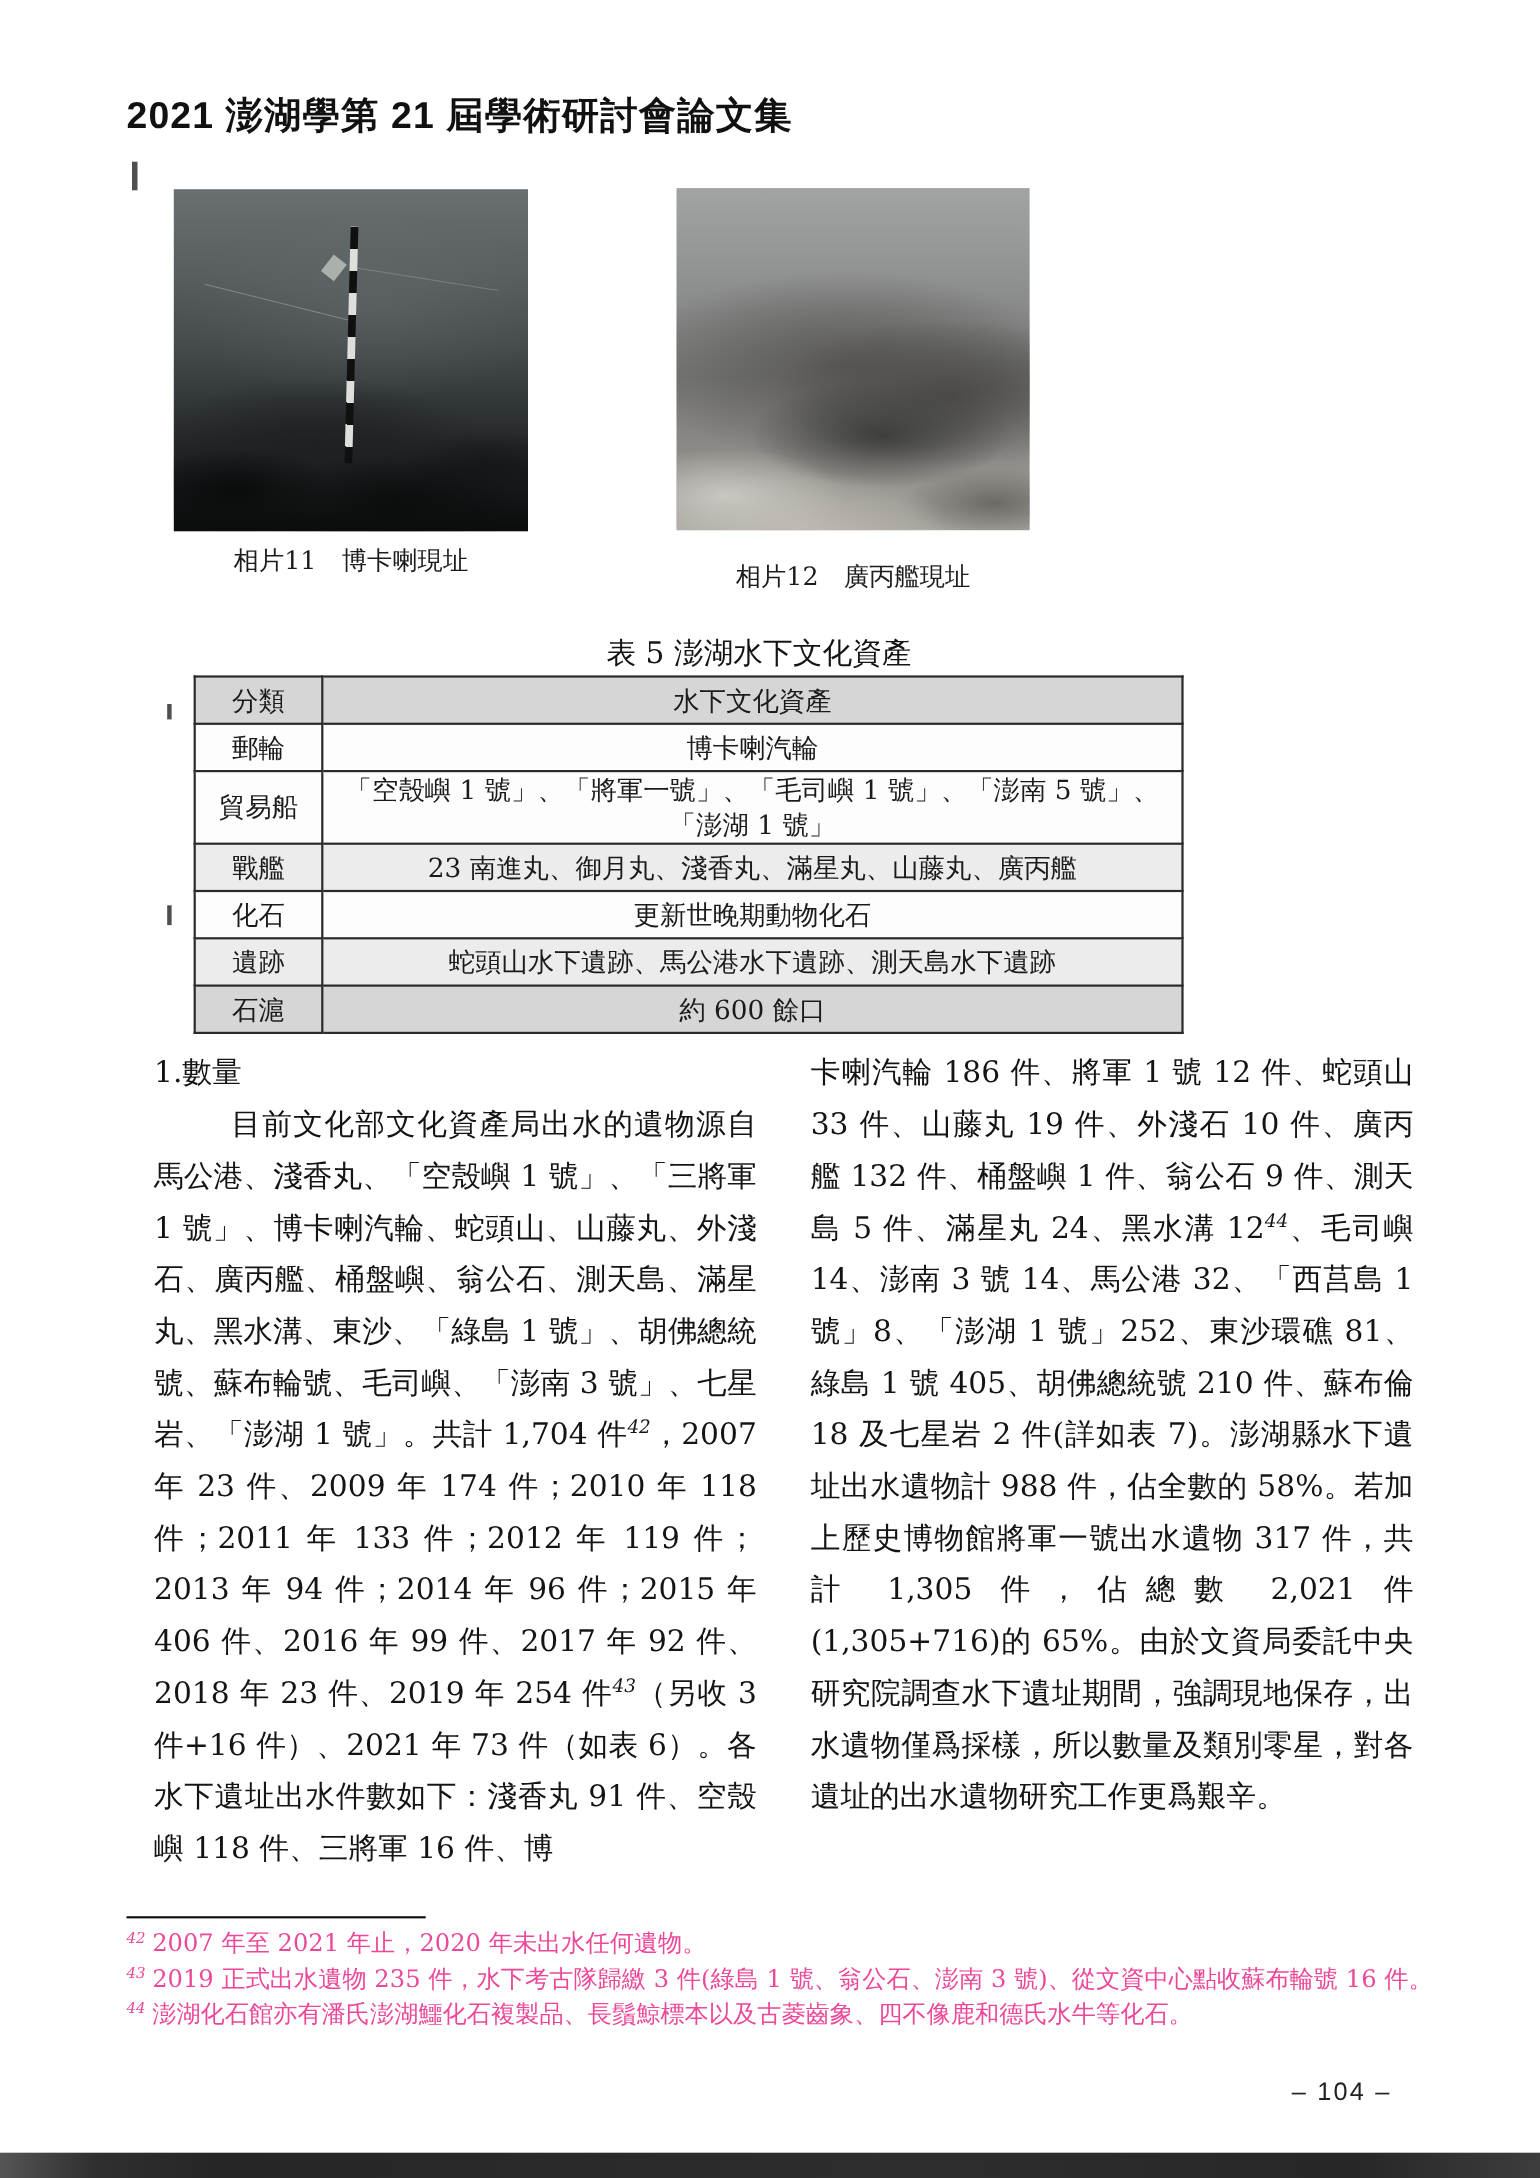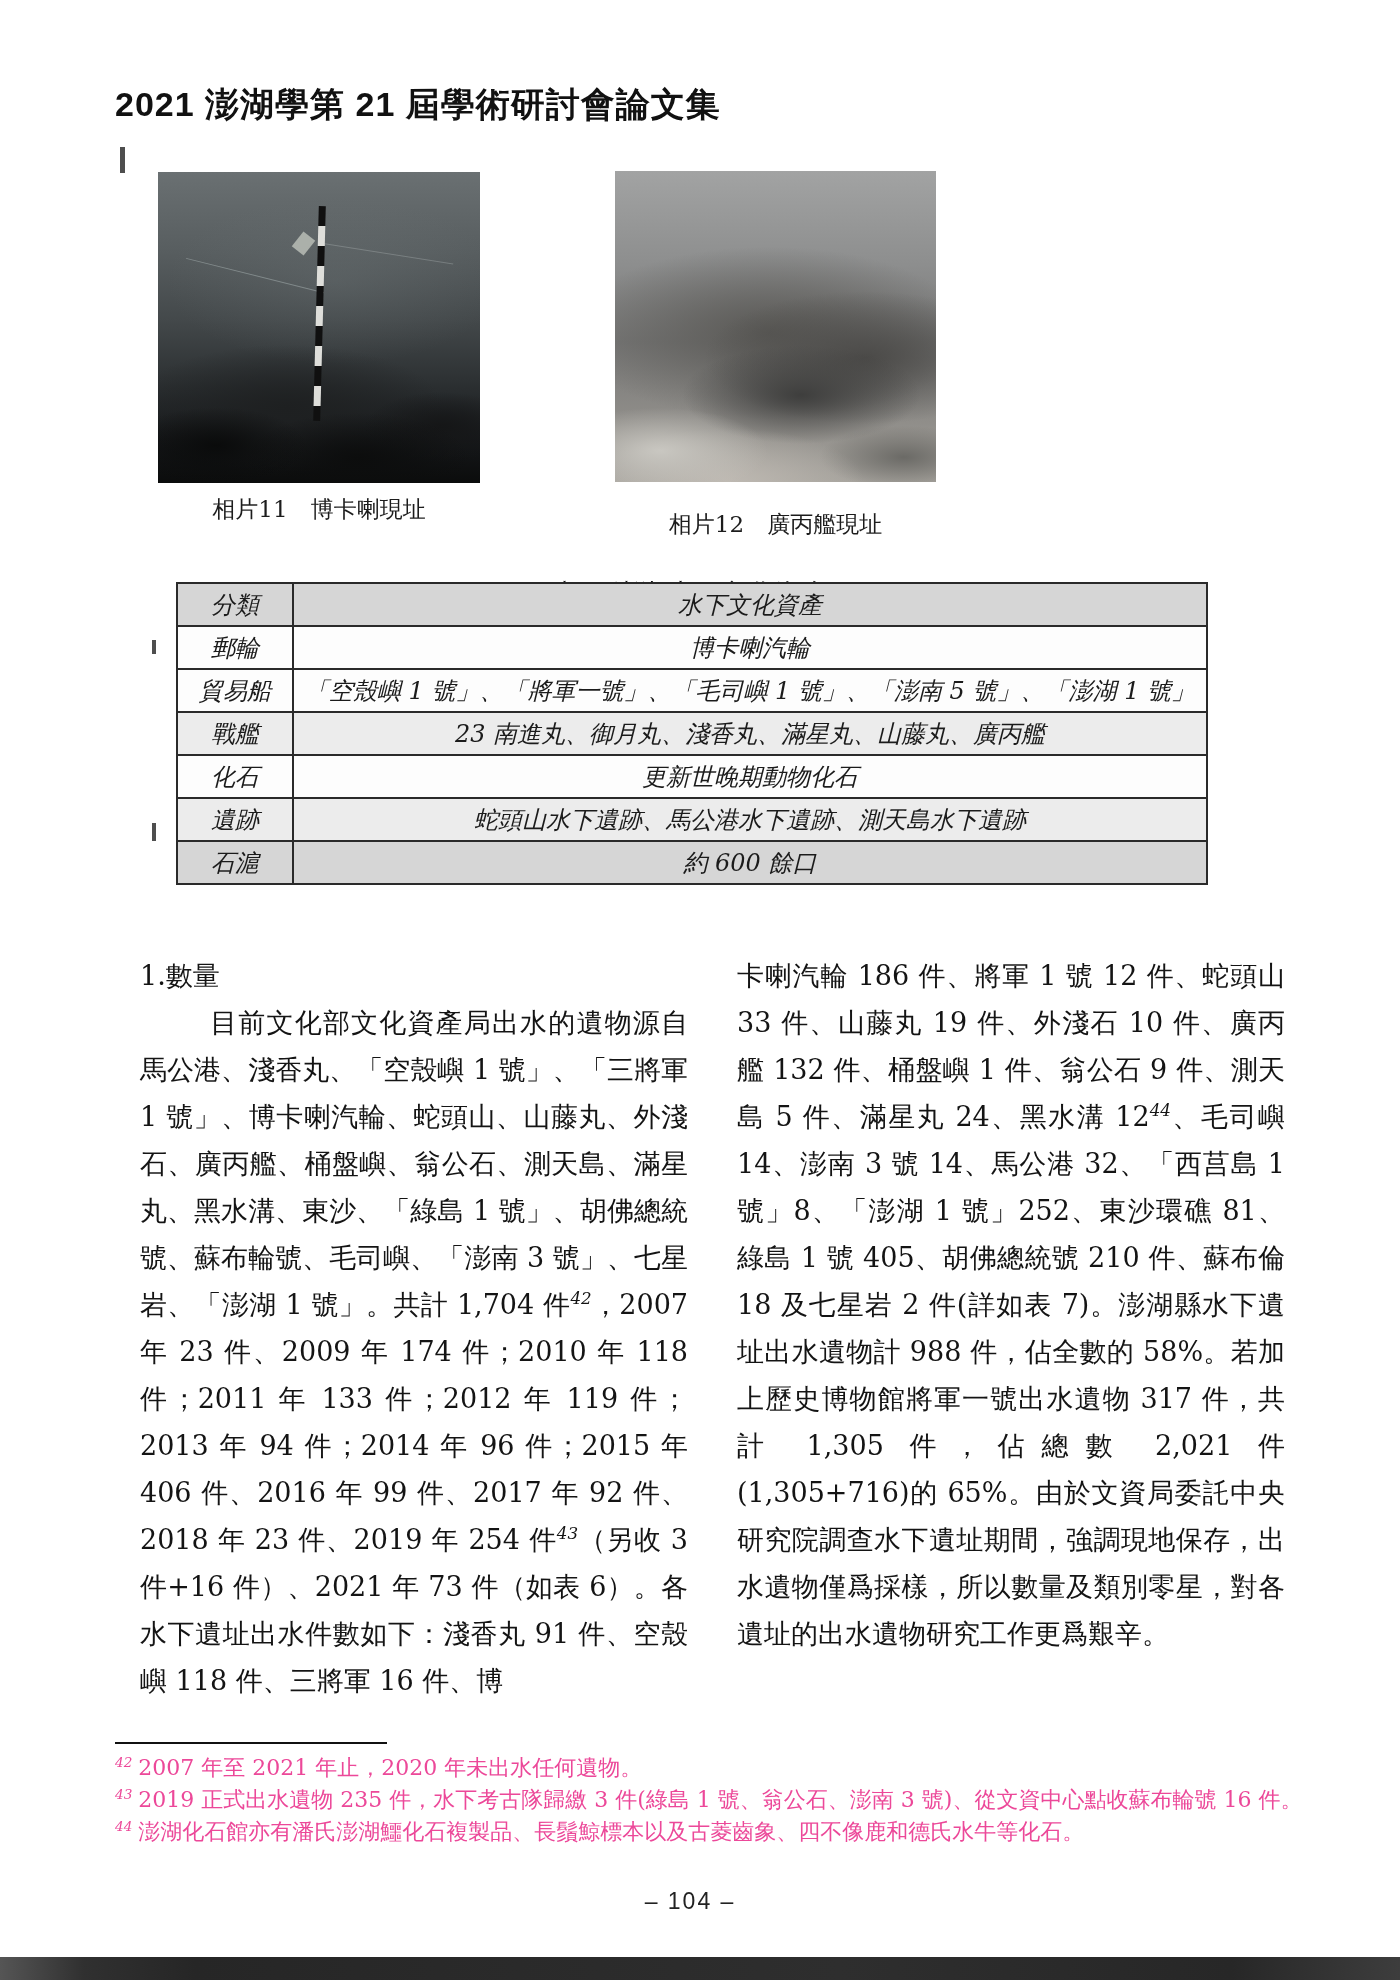--- a/index.html
+++ b/index.html
@@ -82,26 +82,25 @@
   
   .table-title {
     position: absolute;
     left: 115px; top: 576px; width: 1150px;
     text-align: center;
     font-size: 27px;
     color: #141414;
   }
   table.res-table {
     position: absolute;
-    left: 176px; top: 582px;
-    width: 1032px;
+    left: 176px; top: 614px;
+    width: 900px;
     border-collapse: collapse;
     font-size: 24px;
     color: #1b1b1b;
-    font-style: italic;
   }
   table.res-table td {
     border: 2px solid #2a2a2a;
     height: 41px;
     text-align: center;
     padding: 0 6px;
   }
   td.col-label { width: 102px; }
   tr.shade-dark  td { background: #d6d6d6; }
   tr.shade-light td { background: #ececec; }
@@ -144,21 +143,21 @@
     line-height: 32px;
     color: #ec4899;
   }
   .footnote { white-space: nowrap; }
   .footnote sup { margin-right: 6px; }
 
   
   .page-number {
     position: absolute;
     left: 115px; top: 1888px; width: 1150px;
-    text-align: center;
+    text-align: right;
     font-family: "Liberation Sans", sans-serif;
     font-size: 23px;
     color: #222;
     letter-spacing: 2px;
   }
   .bottom-strip {
     position: absolute;
     left: 0; bottom: 0;
     width: 1400px; height: 23px;
     background: linear-gradient(90deg, #555 0%, #303030 6%, #262626 14%, #2e2e2e 60%, #272727 88%, #3d3d3d 100%);

